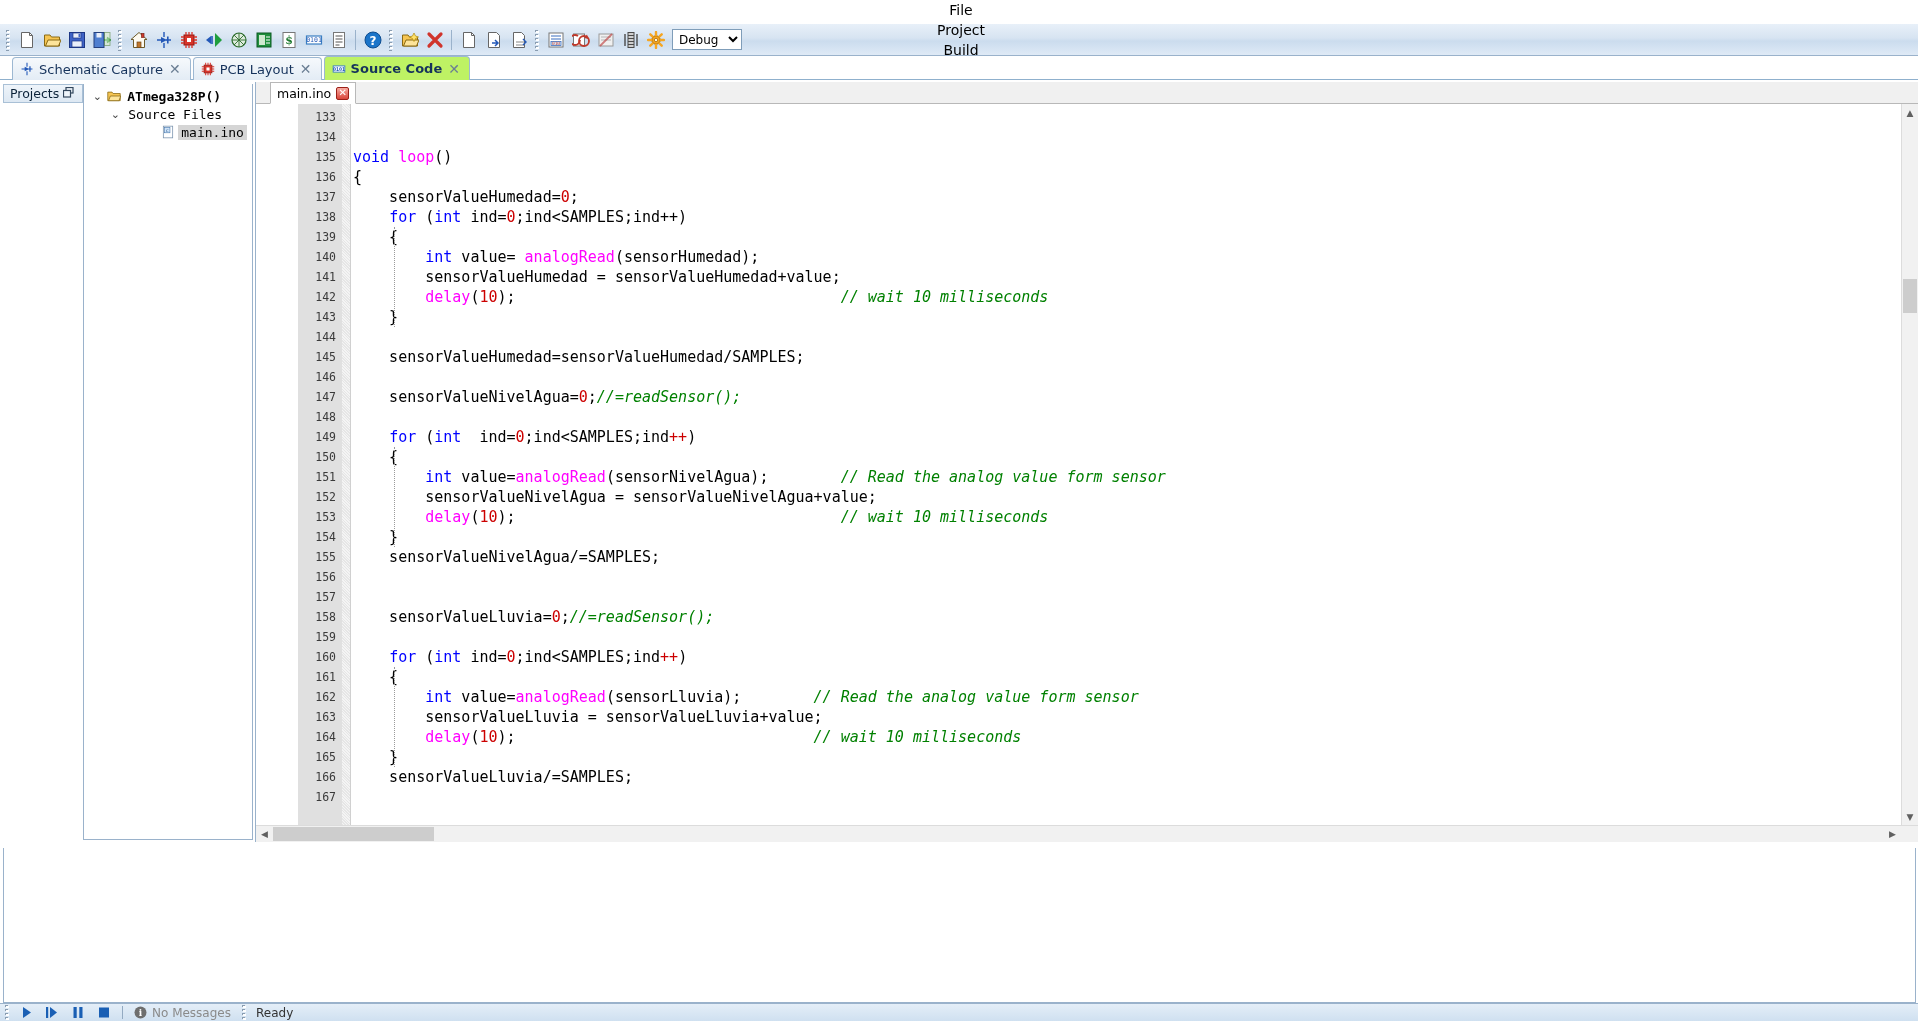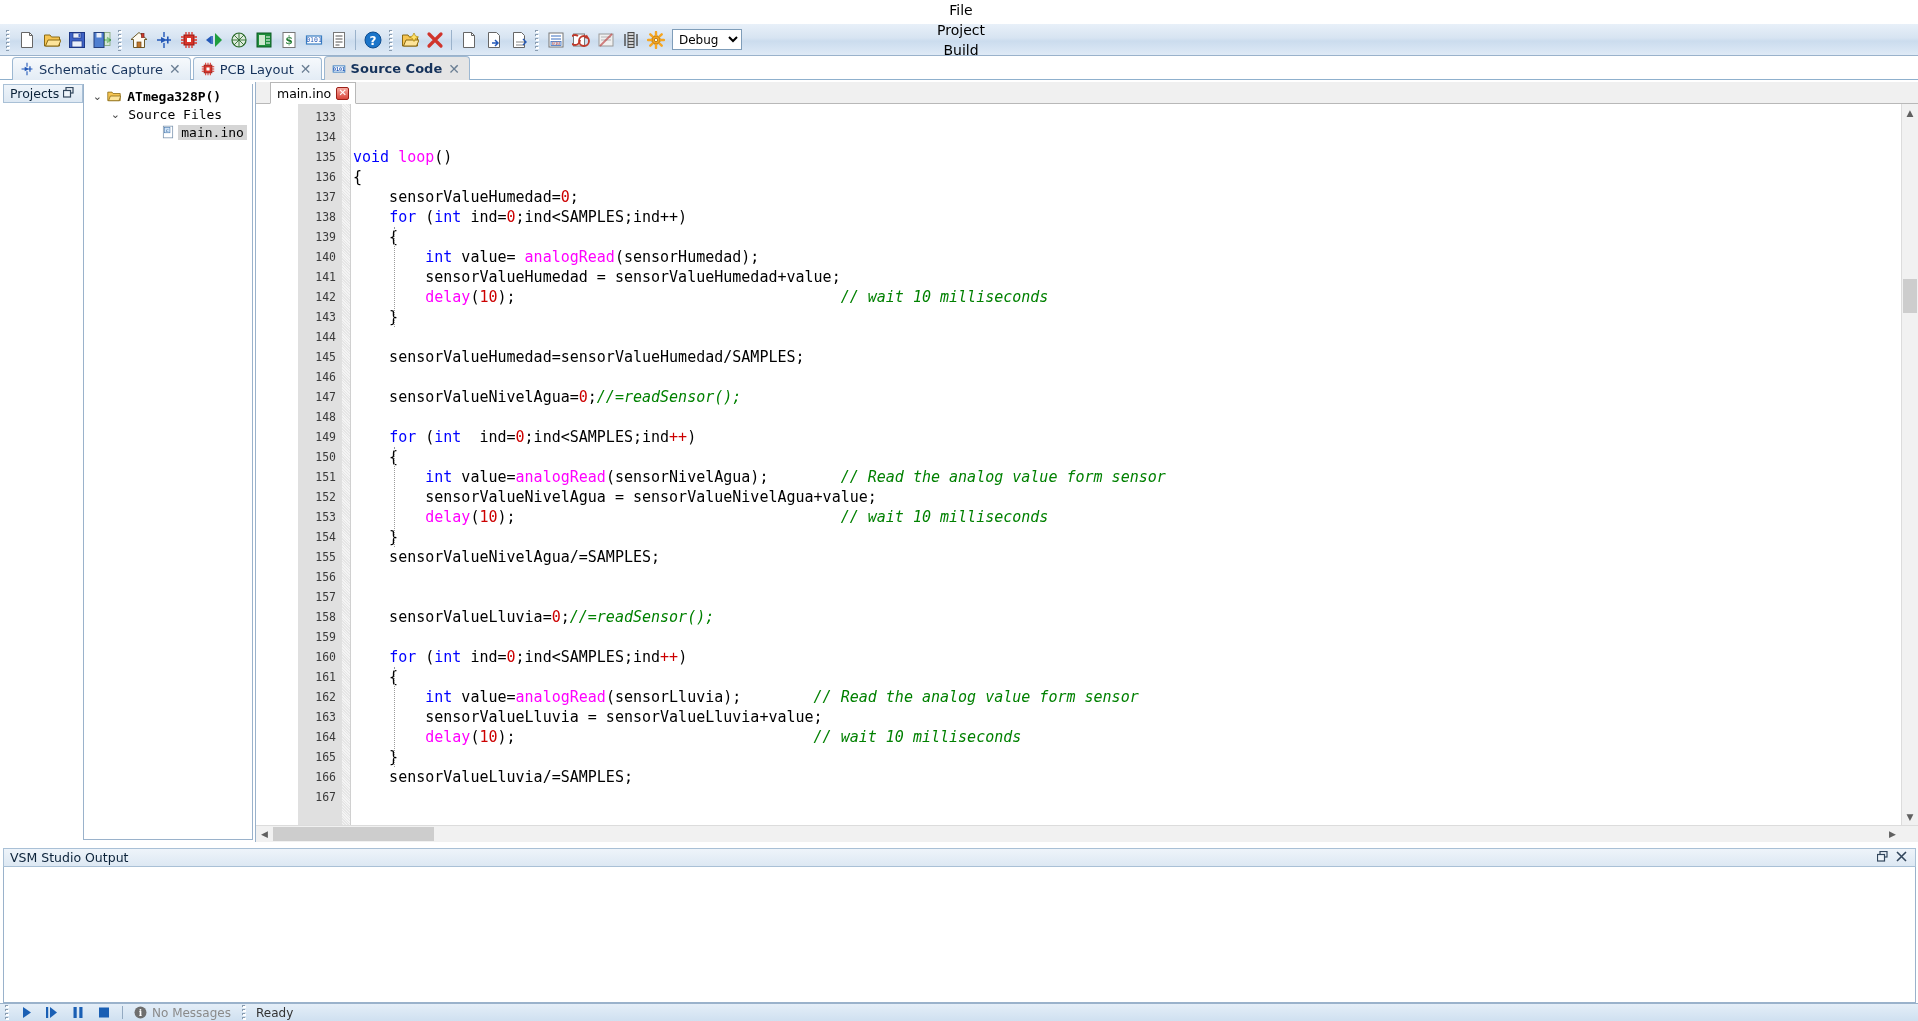--- a/index.html
+++ b/index.html
@@ -101,21 +101,21 @@
     border: 1px solid #9db8d2;
     border-bottom: none;
     border-radius: 4px 4px 0 0;
     margin-right: 2px;
     font-size: 13px;
     color: #15325b;
     position: relative;
     top: 1px;
   }
   .mtab.active {
-    background: #e5e5e5;
+    background: #bef264;
     font-weight: bold;
     color: #15325b;
     z-index: 3;
     height: 24px;
   }
   .mtab .x {
     color: #6a7e93;
     font-size: 14px;
     line-height: 1;
     font-weight: normal;
@@ -694,35 +694,20 @@
       <div class="hsb-track">
         <div class="hsb-thumb" id="hthumb" style="left: 0%; width: 10%;"></div>
       </div>
       <div class="hsb-arrow">▶</div>
       <div style="width:17px;flex:0 0 17px"></div>
     </div>
   </div>
 </div>
 
 <div id="output-panel">
-  <div id="output-header">
-    <span>VSM Studio Output</span>
-    <span class="spacer"></span>
-    <span class="hdr-icon" title="Restore">
-      <svg width="11" height="11" viewBox="0 0 11 11">
-        <rect x="3" y="0.5" width="7" height="5.5" fill="none" stroke="#32465c" stroke-width="1.2"></rect>
-        <rect x="0.5" y="3.5" width="7" height="6.5" fill="#eef4fa" stroke="#32465c" stroke-width="1.2"></rect>
-      </svg>
-    </span>
-    <span class="hdr-icon" title="Close">
-      <svg width="11" height="11" viewBox="0 0 11 11">
-        <path d="M1 1 L10 10 M10 1 L1 10" stroke="#32465c" stroke-width="1.6" fill="none"></path>
-      </svg>
-    </span>
-  </div>
   <div id="output-body"></div>
 </div>
 
 <div id="statusbar">
   <span class="sb-grip"></span>
   <span class="sb-btn">
     <svg width="13" height="13" viewBox="0 0 13 13">
         <path d="M3 1 L11 6.5 L3 12 Z" fill="#1a5fb4"></path>
       </svg>
   </span>

